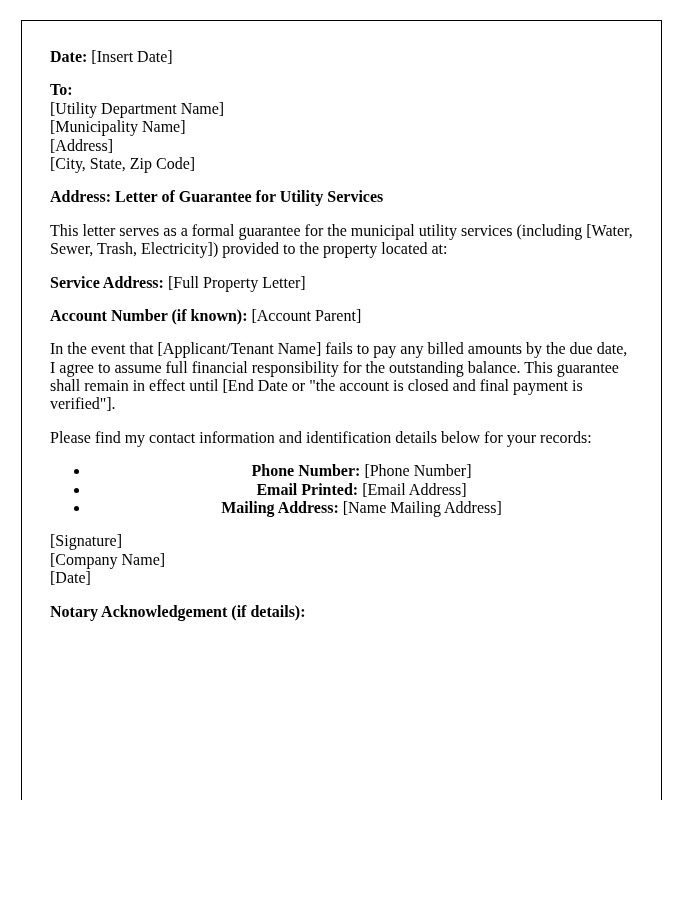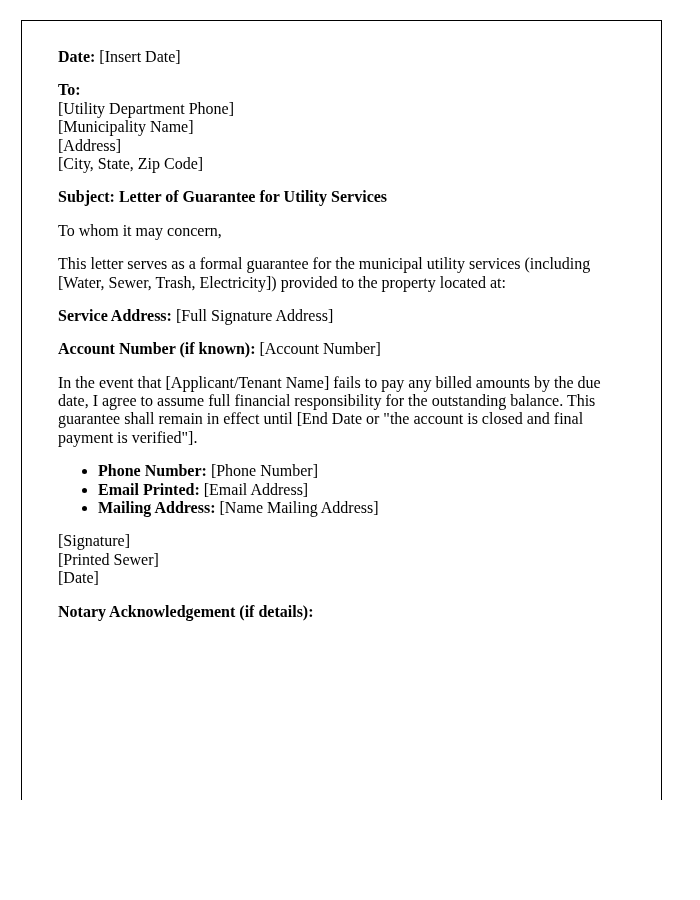--- a/index.html
+++ b/index.html
@@ -18,80 +18,81 @@
     position: absolute;
     left: 21px;
     top: 20px;
     width: 641px;
     height: 780px;
     box-sizing: border-box;
     border-top: 1px solid #000000;
     border-left: 1px solid #000000;
     border-right: 1px solid #000000;
     border-bottom: none;
-    padding: 12px 28px 0 36px;
+    padding: 12px 28px 0 28px;
     overflow: hidden;
     background: #ffffff;
     font-family: "Liberation Serif", serif;
     font-size: 16px;
     line-height: 1.15;
     color: #000000;
   }
   .page p {
     margin: 15px 0;
   }
   .page ul {
     margin: 15px 0;
     padding-left: 40px;
+    text-align: center;
   }
   .page li {
     margin: 0;
   }
   strong { font-weight: bold; }
 </style>
 </head>
 <body>
 
 <div class="canvas">
   <div class="page">
 
     <p><strong>Date:</strong><span> [Insert Date]</span></p>
 
     <p>
       <strong>To:</strong><br>
-      <span>[Utility Department Phone]</span><br>
+      <span>[Utility Department Name]</span><br>
       <span>[Municipality Name]</span><br>
       <span>[Address]</span><br>
       <span>[City, State, Zip Code]</span>
     </p>
 
-    <p><strong>Subject: Letter of Guarantee for Utility Services</strong></p>
+    <p><strong>Address: Letter of Guarantee for Utility Services</strong></p>
 
-    <p>To whom it may concern,</p>
 
     <p>This letter serves as a formal guarantee for the municipal utility services (including [Water, Sewer, Trash, Electricity]) provided to the property located at:</p>
 
-    <p><strong>Service Address:</strong><span> [Full Signature Address]</span></p>
+    <p><strong>Service Address:</strong><span> [Full Property Letter]</span></p>
 
-    <p><strong>Account Number (if known):</strong><span> [Account Number]</span></p>
+    <p><strong>Account Number (if known):</strong><span> [Account Parent]</span></p>
 
 
     <p>In the event that [Applicant/Tenant Name] fails to pay any billed amounts by the due date, I agree to assume full financial responsibility for the outstanding balance. This guarantee shall remain in effect until [End Date or "the account is closed and final payment is verified"].</p>
 
+    <p>Please find my contact information and identification details below for your records:</p>
 
     <ul>
       <li><strong>Phone Number:</strong><span> [Phone Number]</span></li>
       <li><strong>Email Printed:</strong><span> [Email Address]</span></li>
       <li><strong>Mailing Address:</strong><span> [Name Mailing Address]</span></li>
     </ul>
 
 
     <p>
       <span>[Signature]</span><br>
-      <span>[Printed Sewer]</span><br>
+      <span>[Company Name]</span><br>
       <span>[Date]</span>
     </p>
 
     <p><strong>Notary Acknowledgement (if details):</strong></p>
 
 
   </div>
 </div>
 
 </body></html>

